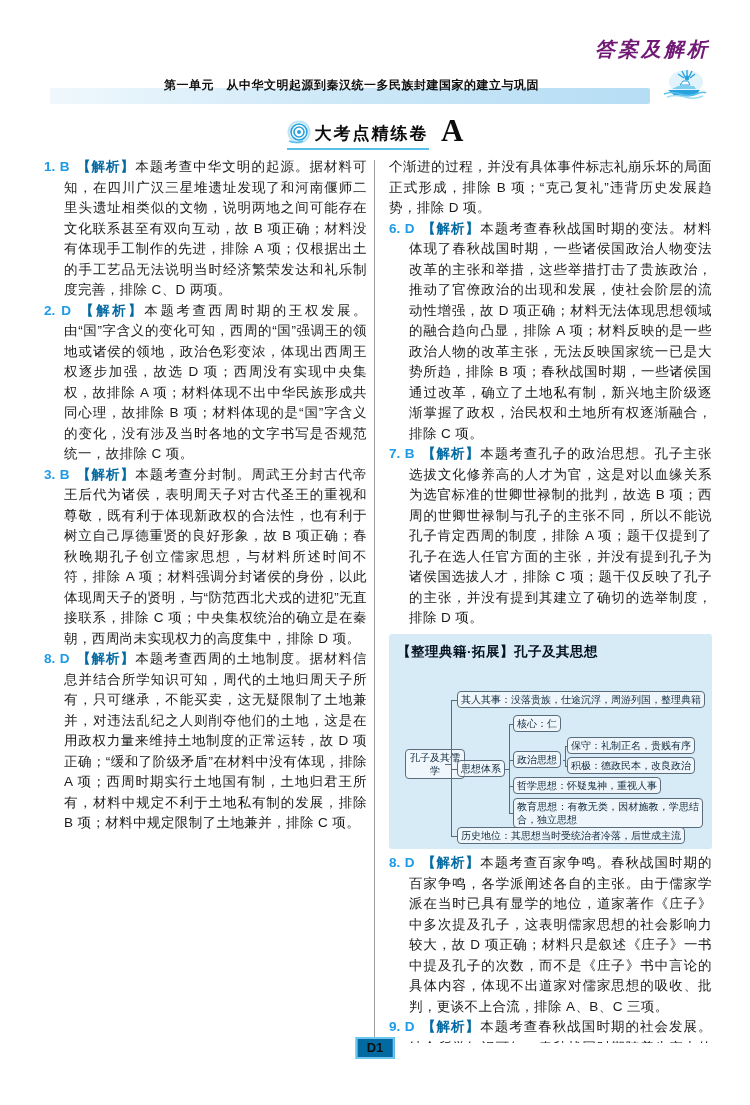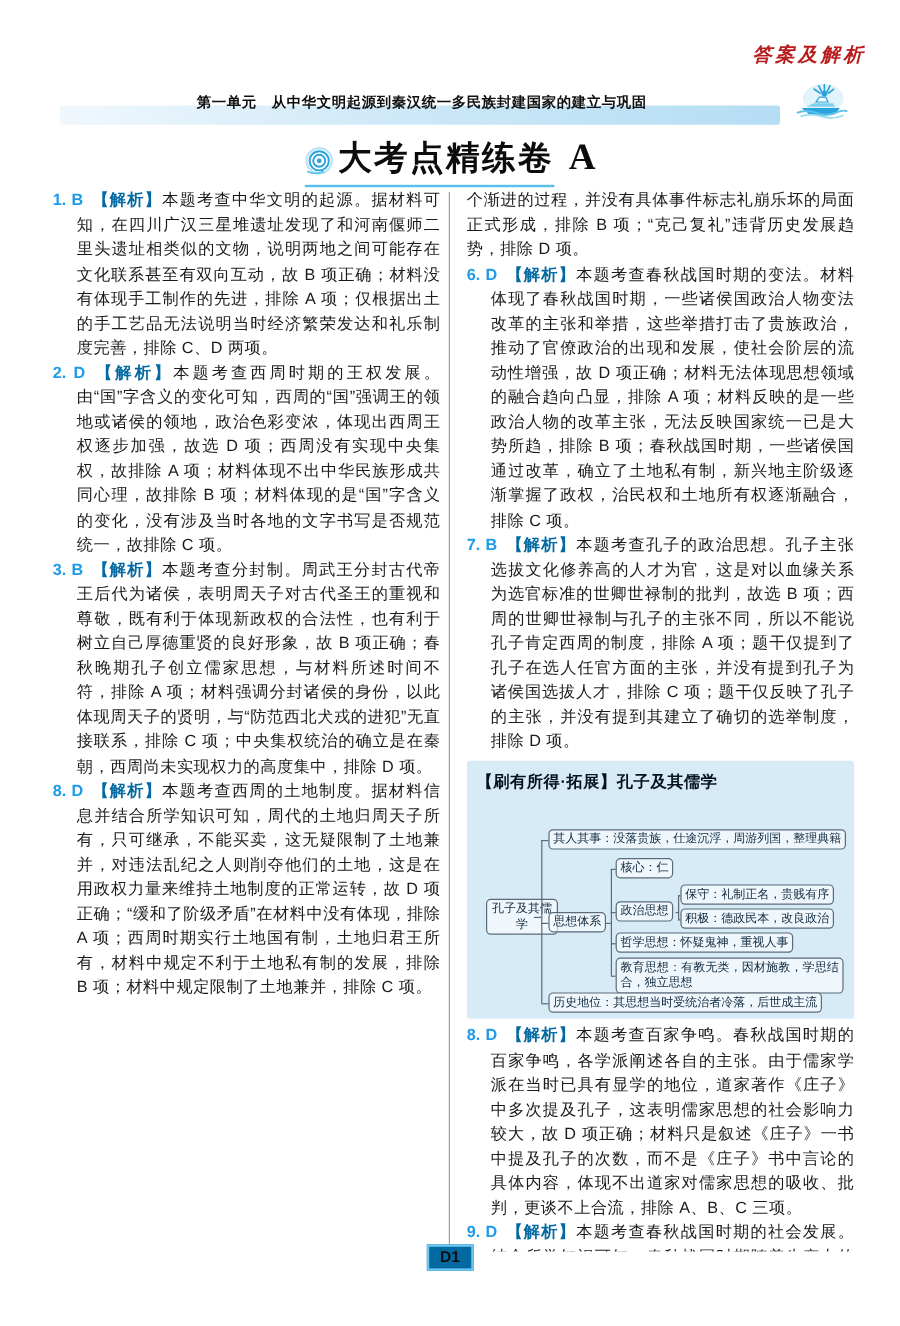--- a/index.html
+++ b/index.html
@@ -3,24 +3,24 @@
 <meta charset="utf-8">
 <style>
   html,body { margin:0; padding:0; background:#ffffff; }
   .page {
     position:relative; width:750px; height:1105px; background:#ffffff;
     font-family:"Liberation Sans","DejaVu Sans",sans-serif; color:#1b1b1b;
     overflow:hidden;
   }
   
   .corner-label {
-    position:absolute; top:36px; right:28px;
+    position:absolute; top:36px; right:40px;
     font-family:"Liberation Serif","DejaVu Serif",serif;
-    font-style:italic; font-weight:700; font-size:16px;
-    color:#b91c1c; letter-spacing:3px;
+    font-style:italic; font-weight:700; font-size:20px;
+    color:#701a75; letter-spacing:3px;
   }
   
   .title-wrap { position:absolute; left:45px; top:68px; width:665px; height:40px; }
   .title-band {
     position:absolute; left:5px; top:20px; width:600px; height:16px;
     background:linear-gradient(90deg,#f0f8fd 0%,#cfe9f8 45%,#b5ddf4 100%);
     border-radius:2px;
   }
   .unit-title {
     position:relative; z-index:1; margin:0; text-align:center; padding-right:52px;
@@ -32,21 +32,21 @@
   .subtitle-row {
     position:absolute; left:0; top:113px; width:750px; text-align:center;
   }
   .subtitle-inner {
     display:inline-block; border-bottom:2px solid #58bfec; padding-bottom:3px;
     vertical-align:middle;
   }
   .target { vertical-align:-5px; margin-right:4px; }
   .subtitle-text {
     font-family:"Liberation Serif","DejaVu Serif",serif;
-    font-weight:900; font-size:28px; color:#0c0c0c; letter-spacing:2px;
+    font-weight:900; font-size:17px; color:#0c0c0c; letter-spacing:2px;
   }
   .subtitle-grade {
     font-family:"Liberation Serif","DejaVu Serif",serif;
     font-size:31px; font-weight:700; color:#0c0c0c; margin-left:8px; vertical-align:-2px;
   }
   
   .col {
     position:absolute; top:157px; width:323px; height:886px; overflow:hidden;
     font-size:13.5px; line-height:20.5px; letter-spacing:0.4px;
     text-align:justify; color:#1b1b1b;
@@ -131,21 +131,21 @@
   <div class="divider"></div>
 
   <div class="col col-right">
     <div id="right-before">
         <div class="qa-cont"><span>个渐进的过程，并没有具体事件标志礼崩乐坏的局面正式形成，排除 B 项；“克己复礼”违背历史发展趋势，排除 D 项。</span></div>
         <div class="qa-item"><span class="qa-num">6. D</span><span class="qa-tag">【解析】</span><span>本题考查春秋战国时期的变法。材料体现了春秋战国时期，一些诸侯国政治人物变法改革的主张和举措，这些举措打击了贵族政治，推动了官僚政治的出现和发展，使社会阶层的流动性增强，故 D 项正确；材料无法体现思想领域的融合趋向凸显，排除 A 项；材料反映的是一些政治人物的改革主张，无法反映国家统一已是大势所趋，排除 B 项；春秋战国时期，一些诸侯国通过改革，确立了土地私有制，新兴地主阶级逐渐掌握了政权，治民权和土地所有权逐渐融合，排除 C 项。</span></div>
         <div class="qa-item"><span class="qa-num">7. B</span><span class="qa-tag">【解析】</span><span>本题考查孔子的政治思想。孔子主张选拔文化修养高的人才为官，这是对以血缘关系为选官标准的世卿世禄制的批判，故选 B 项；西周的世卿世禄制与孔子的主张不同，所以不能说孔子肯定西周的制度，排除 A 项；题干仅提到了孔子在选人任官方面的主张，并没有提到孔子为诸侯国选拔人才，排除 C 项；题干仅反映了孔子的主张，并没有提到其建立了确切的选举制度，排除 D 项。</span></div>
       </div>
 
     <div class="panel">
-      <div class="panel-title">【刷有所得·拓展】孔子及其儒学</div>
+      <div class="panel-title">【整理典籍·拓展】孔子及其思想</div>
       <div class="tree">
 
         <div class="tnode wrap" style="left:8px;top:82px;width:60px;text-align:center;">孔子及其儒学</div>
         <div class="tnode" style="left:60px;top:24px;">其人其事：没落贵族，仕途沉浮，周游列国，整理典籍</div>
         <div class="tnode" style="left:60px;top:93px;">思想体系</div>
         <div class="tnode" style="left:116px;top:48px;">核心：仁</div>
         <div class="tnode" style="left:116px;top:84px;">政治思想</div>
         <div class="tnode" style="left:170px;top:70px;">保守：礼制正名，贵贱有序</div>
         <div class="tnode" style="left:170px;top:90px;">积极：德政民本，改良政治</div>
         <div class="tnode" style="left:116px;top:110px;">哲学思想：怀疑鬼神，重视人事</div>

